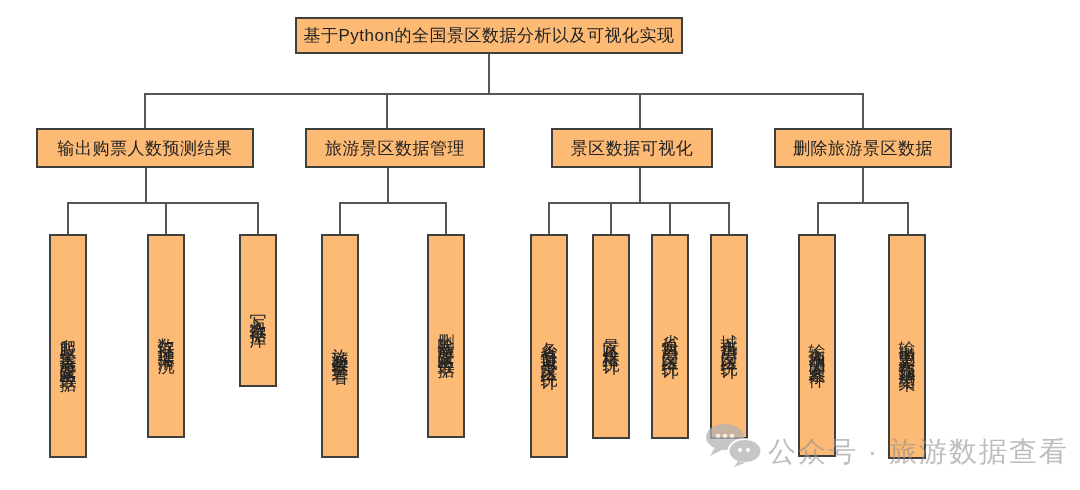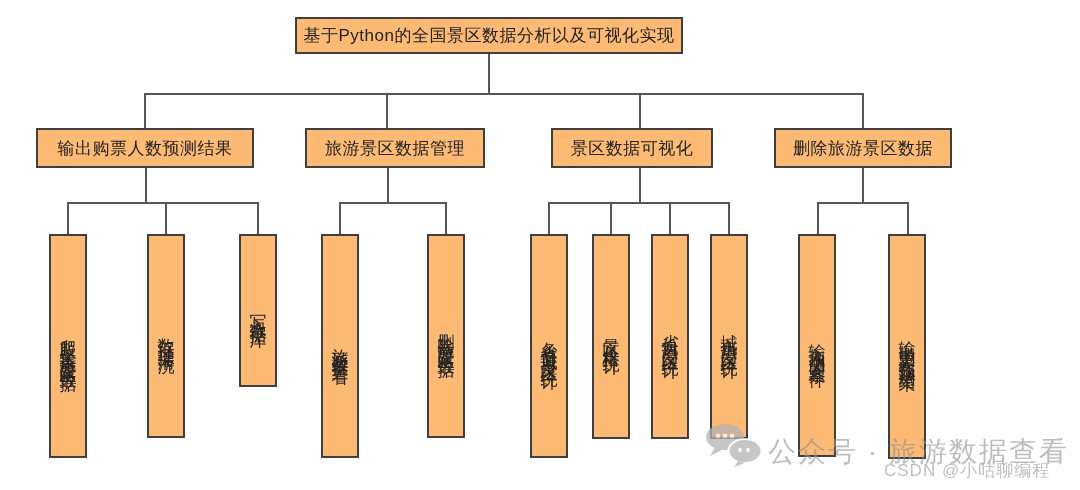--- a/index.html
+++ b/index.html
@@ -143,15 +143,14 @@
     <path d="M11 24 L6 33 L18 27 Z" fill="#b3b3b3"></path>
     <circle cx="14" cy="13" r="2.3" fill="#ffffff"></circle>
     <circle cx="21" cy="13" r="2.3" fill="#ffffff"></circle>
     <circle cx="28" cy="13" r="2.3" fill="#ffffff"></circle>
     <ellipse cx="41" cy="28" rx="16.5" ry="12" fill="#b3b3b3" stroke="#ffffff" stroke-width="2"></ellipse>
     <path d="M34 38 L30 44 L41 40 Z" fill="#b3b3b3"></path>
     <circle cx="36" cy="27" r="2.1" fill="#ffffff"></circle>
     <circle cx="44" cy="27" r="2.1" fill="#ffffff"></circle>
   </svg>
   <div class="wm-row">公众号 · 旅游数据查看</div>
-  <div class="wm-csdn">CSDN @小咕聊编程</div>
 
 </div>
 
 </body></html>

